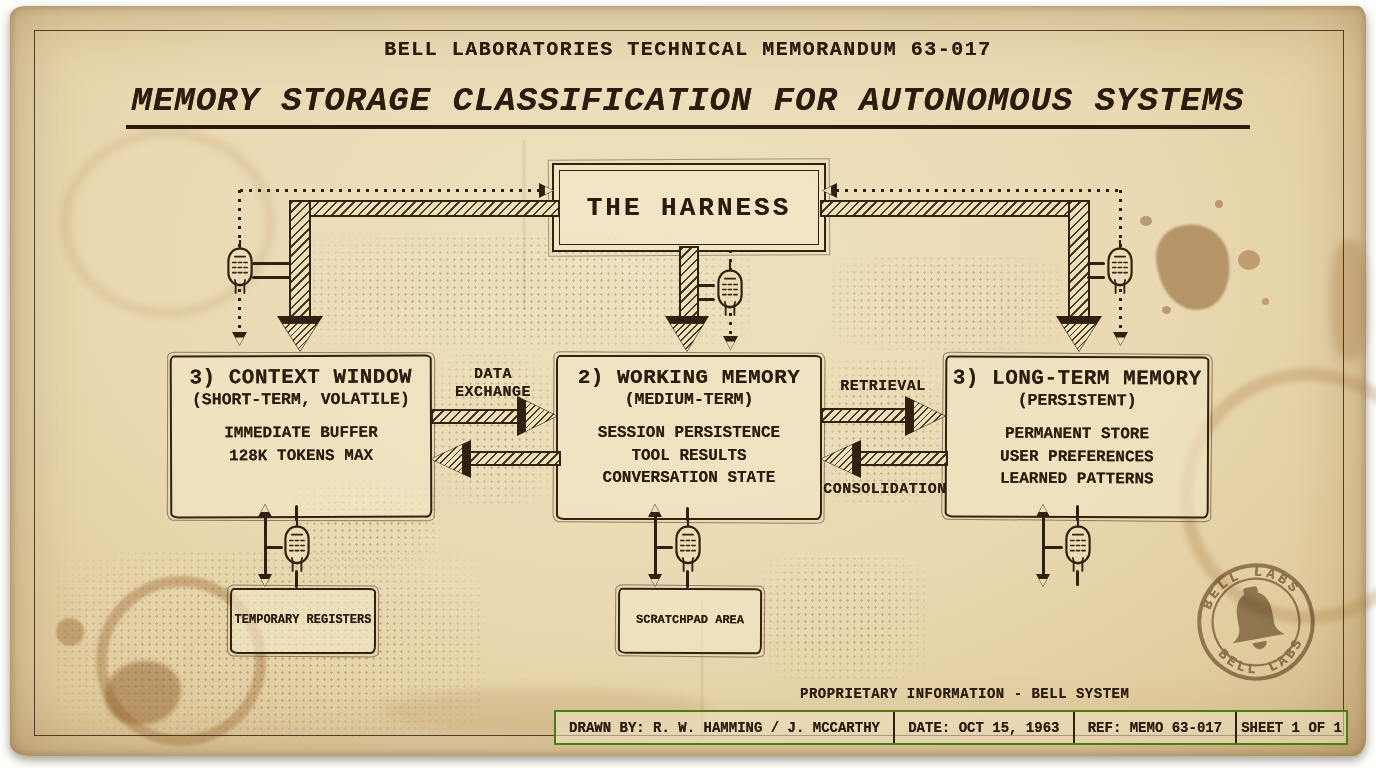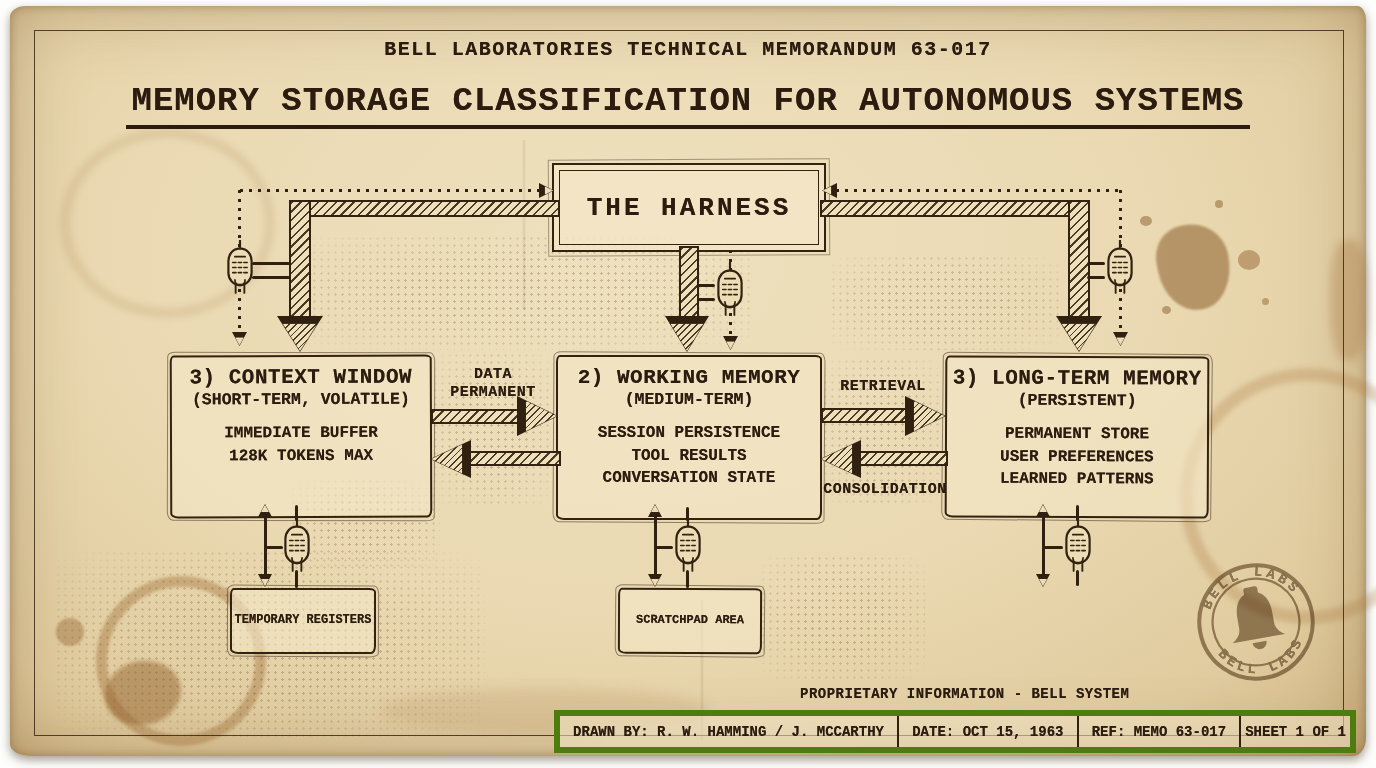--- a/index.html
+++ b/index.html
@@ -12,21 +12,21 @@
     border-radius:16px 9px 13px 20px / 11px 14px 18px 12px;
     background:radial-gradient(ellipse at 46% 34%, #efe1bf 0%, #ead9b2 50%, #e0cb9e 82%, #cfb483 100%);
     box-shadow:inset 0 0 70px rgba(120,85,40,.38), inset 0 0 10px rgba(100,70,30,.45), 0 4px 10px rgba(60,40,20,.45);}
   .frame{position:absolute;left:34px;top:30px;width:1308px;height:704px;
     border:1.7px solid rgba(58,40,22,.85);z-index:2;}
   .crease{position:absolute;background:linear-gradient(90deg,transparent,rgba(110,80,45,.14),transparent);z-index:1;}
 
   
   .ink{color:#2b1c0f;text-shadow:0 0 .6px rgba(43,28,16,.75);}
   .memoLine{left:0;top:38px;width:1376px;text-align:center;font-size:20px;font-weight:700;letter-spacing:1.5px;z-index:3;}
-  .titleWrap{left:0;top:82px;width:1376px;text-align:center;z-index:3;}
+  .titleWrap{left:0;top:82px;width:1376px;text-align:center;z-index:3;font-style:italic;}
   .titleWrap span{display:inline-block;font-size:34px;font-weight:700;letter-spacing:1px;
     border-bottom:4px solid #2b1c0f;padding:0 6px 5px 6px;}
 
   
   .sk{position:absolute;border:2.6px solid #33220f;background:rgba(243,230,199,.62);
       border-radius:4px 7px 5px 8px / 7px 4px 8px 5px;z-index:3;}
   .sk::after{content:"";position:absolute;inset:-5px;border:1.6px solid rgba(51,34,15,.5);
       border-radius:8px 5px 9px 6px / 5px 9px 4px 9px;transform:rotate(.35deg);pointer-events:none;}
   .harness{position:absolute;left:552px;top:163px;width:270px;height:85px;border:2.6px solid #33220f;
       background:rgba(243,230,199,.75);display:flex;align-items:center;justify-content:center;z-index:3;}
@@ -77,21 +77,21 @@
             mask-image:radial-gradient(ellipse at center, #000 35%, transparent 96%);}
   .stain{position:absolute;z-index:1;pointer-events:none;}
 
   
   .stamp{position:absolute;left:1194px;top:560px;width:124px;height:124px;z-index:4;
          transform:rotate(-10deg);opacity:.82;mix-blend-mode:multiply;}
 
   
   .proprietary{position:absolute;left:800px;top:686px;width:544px;text-align:left;
     font-size:14px;font-weight:700;z-index:4;letter-spacing:.5px;}
-  .tblock{position:absolute;left:554px;top:710px;width:790px;height:31px;border:6px solid #4d7c0f;
+  .tblock{position:absolute;left:554px;top:710px;width:790px;height:31px;border:2px solid #4d7c0f;
     display:flex;z-index:4;background:rgba(243,230,199,.55);}
   .tblock .cell{display:flex;align-items:center;justify-content:center;font-size:14px;font-weight:700;
     white-space:nowrap;padding:0 4px;}
   .tblock .cell + .cell{border-left:2px solid #2f2010;}
 </style>
 </head>
 <body>
 
 <div class="stage ink">
 
@@ -209,21 +209,21 @@
 
   <div class="sk membox" style="left:945px;top:356px;width:260px;height:149px;transform:rotate(.25deg);">
     <div class="head">3) LONG-TERM MEMORY</div>
     <div class="sub">(PERSISTENT)</div>
     <div class="gap"></div>
     <div class="bodyl">PERMANENT STORE</div>
     <div class="bodyl">USER PREFERENCES</div>
     <div class="bodyl">LEARNED PATTERNS</div>
   </div>
 
-  <div class="flowlbl" style="left:440px;top:366px;width:106px;">DATA PERMANENT</div>
+  <div class="flowlbl" style="left:440px;top:366px;width:106px;">DATA EXCHANGE</div>
   <div class="shaft" style="left:431px;top:409px;width:90px;height:11px;"></div>
   <div class="tri right bighead" style="left:517px;top:396px;width:41px;height:40px;"></div>
   <div class="tri left bighead" style="left:430px;top:440px;width:41px;height:38px;"></div>
   <div class="shaft" style="left:467px;top:451px;width:90px;height:11px;"></div>
 
   <div class="flowlbl" style="left:828px;top:378px;width:110px;">RETRIEVAL</div>
   <div class="shaft" style="left:821px;top:408px;width:88px;height:11px;"></div>
   <div class="tri right bighead" style="left:905px;top:396px;width:41px;height:40px;"></div>
   <div class="tri left bighead" style="left:820px;top:440px;width:41px;height:38px;"></div>
   <div class="shaft" style="left:856px;top:451px;width:88px;height:11px;"></div>

